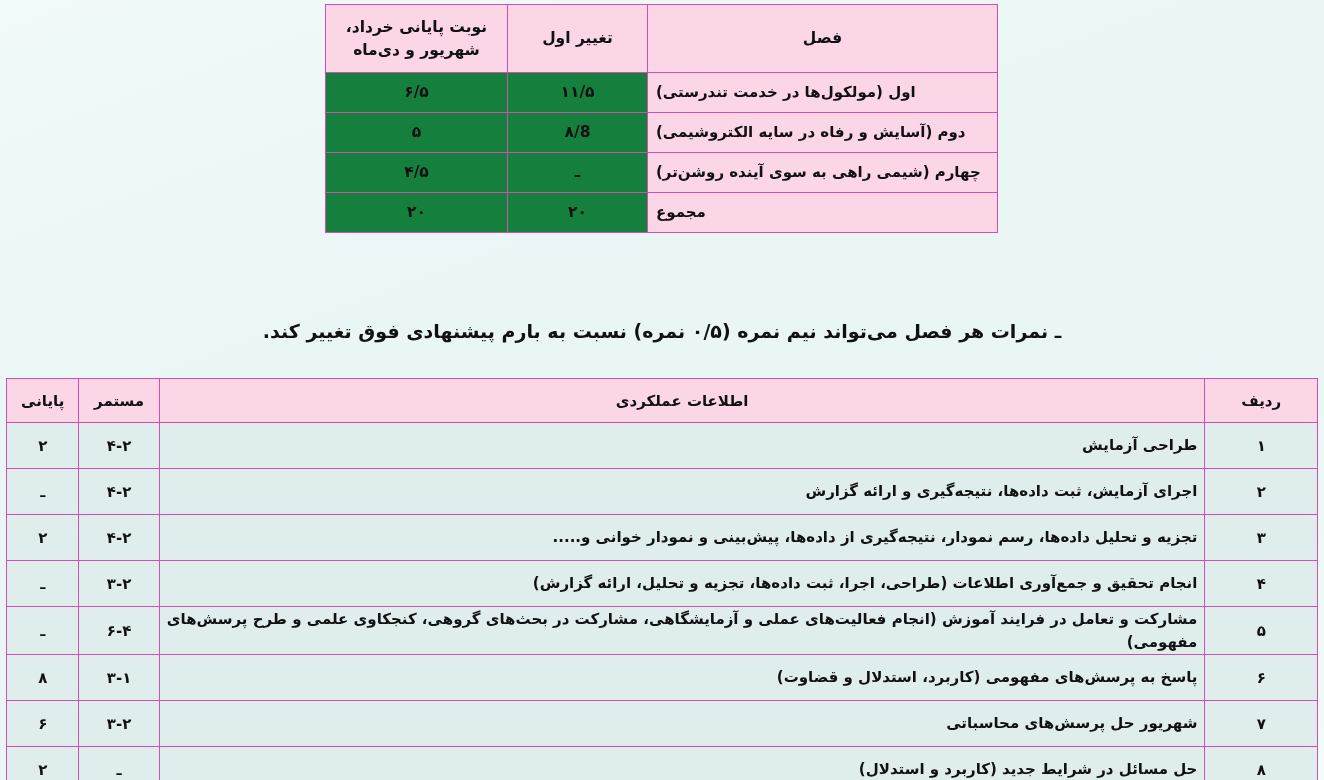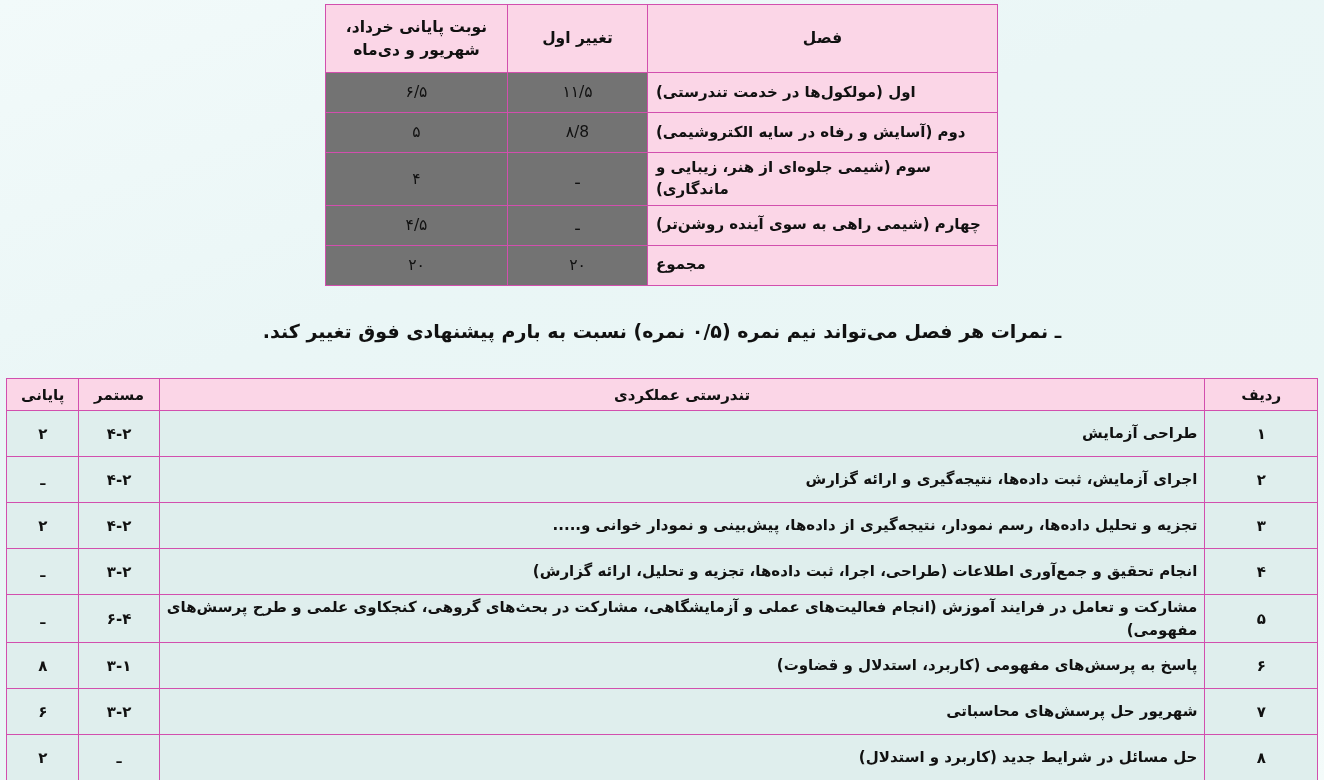--- a/index.html
+++ b/index.html
@@ -45,23 +45,23 @@
     line-height: 1.45;
     padding: 4px 8px;
   }
   table.t1 th {
     background: #fbd6e7;
     font-weight: bold;
     height: 68px;
     font-size: 15.5px;
   }
   table.t1 td {
-    background: #737373;
+    background: #15803d;
     height: 40px;
-    font-weight: 400;
+    font-weight: 700;
     letter-spacing: 0.2px;
   }
   table.t1 td.fasl-cell {
     background: #fbd6e7;
     text-align: left;
     padding-right: 14px;
     font-weight: 600;
     font-size: 15px;
   }
   table.t1 .col-fasl   { width: 350px; }
@@ -96,21 +96,21 @@
     direction: rtl;
   }
   table.t2 th, table.t2 td {
     border: 1.4px solid #d24fae;
     vertical-align: middle;
     font-size: 15px;
   }
   table.t2 th {
     background: #fbd6e7;
     font-weight: bold;
-    height: 32px;
+    height: 44px;
     text-align: center;
     font-size: 15px;
   }
   table.t2 td {
     background: #dfeeed;
     height: 46px;
     text-align: center;
     font-weight: 600;
   }
   table.t2 td.exp-cell {
@@ -147,25 +147,20 @@
       <tbody>
         <tr>
           <td class="fasl-cell">اول (مولکول‌ها در خدمت تندرستی)</td>
           <td>۱۱/۵</td>
           <td>۶/۵</td>
         </tr>
         <tr>
           <td class="fasl-cell">دوم (آسایش و رفاه در سایه الکتروشیمی)</td>
           <td>۸/8</td>
           <td>۵</td>
-        </tr>
-        <tr>
-          <td class="fasl-cell">سوم (شیمی جلوه‌ای از هنر، زیبایی و ماندگاری)</td>
-          <td>ـ</td>
-          <td>۴</td>
         </tr>
         <tr>
           <td class="fasl-cell">چهارم (شیمی راهی به سوی آینده روشن‌تر)</td>
           <td>ـ</td>
           <td>۴/۵</td>
         </tr>
         <tr>
           <td class="fasl-cell">مجموع</td>
           <td>۲۰</td>
           <td>۲۰</td>
@@ -180,21 +175,21 @@
     <table class="t2">
       <colgroup>
         <col class="col-radif">
           <col class="col-exp">
           <col class="col-mostamer">
           <col class="col-payani">
       </colgroup>
       <thead>
         <tr>
           <th>ردیف</th>
-          <th>تندرستی عملکردی</th>
+          <th>اطلاعات عملکردی</th>
           <th>مستمر</th>
           <th>پایانی</th>
         </tr>
       </thead>
       <tbody>
         <tr>
           <td>۱</td>
           <td class="exp-cell">طراحی آزمایش</td>
           <td>۴-۲</td>
           <td>۲</td>

